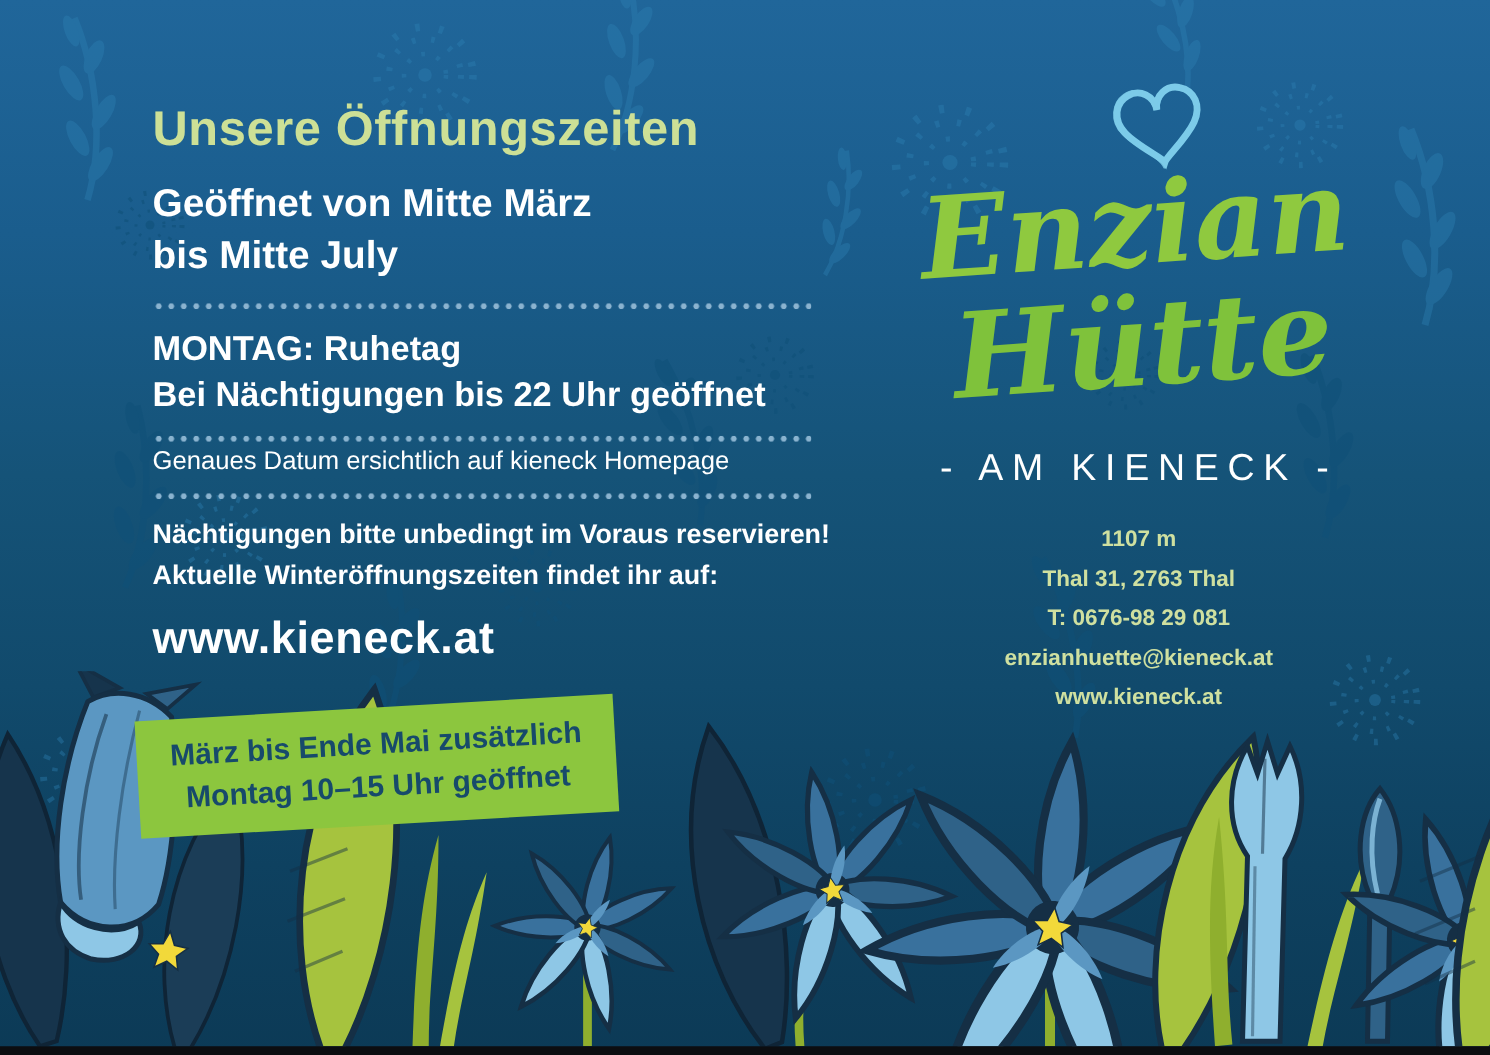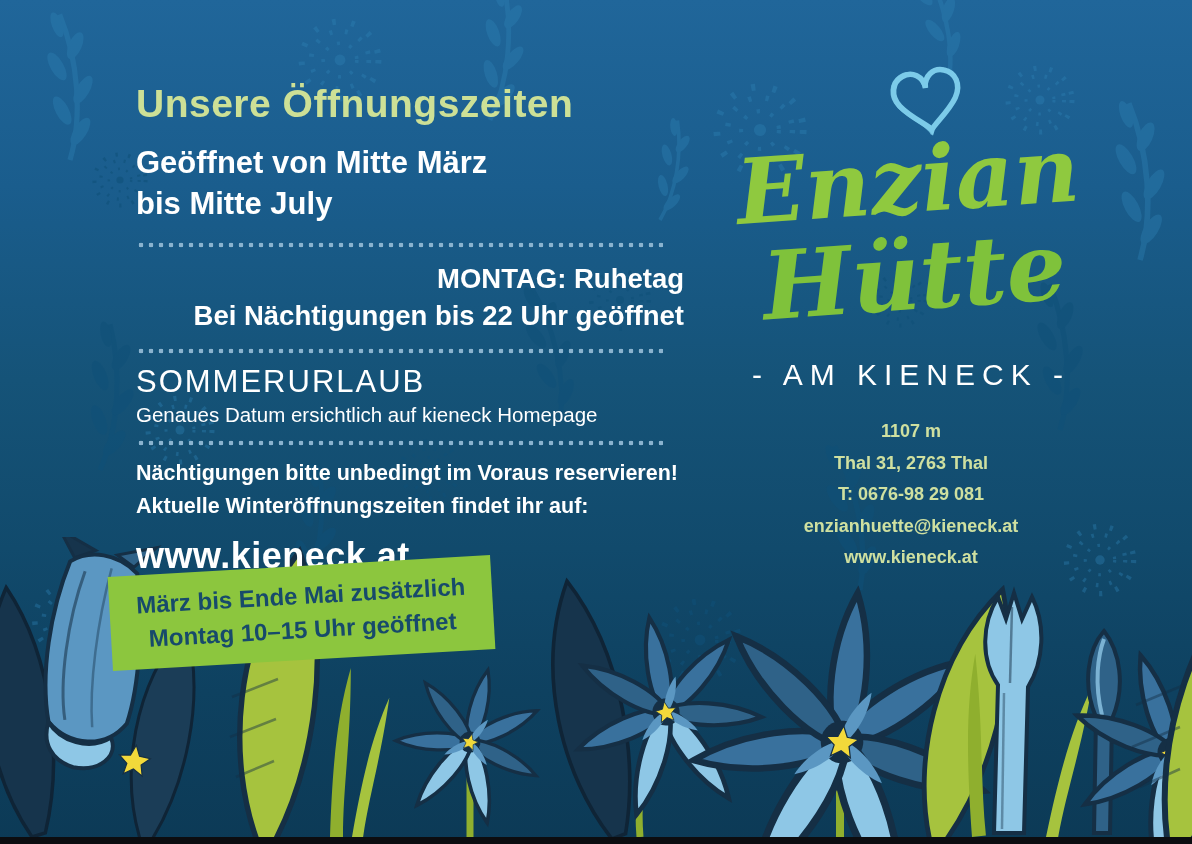--- a/index.html
+++ b/index.html
@@ -9,27 +9,27 @@
     overflow:hidden;
     font-family:"Liberation Sans", sans-serif;
     background:linear-gradient(180deg,#20669a 0%,#1a5d8d 22%,#155378 45%,#114a6c 65%,#0e4160 82%,#0c3a56 100%);
   }
   svg{display:block;}
   .bg-pattern{position:absolute;inset:0;z-index:0;}
   .garden{position:absolute;left:0;bottom:7px;width:1192px;height:300px;z-index:1;}
   .bottom-strip{position:absolute;left:0;bottom:0;width:100%;height:7px;background:#0c0d10;z-index:5;}
 
   
-  .left-col{position:absolute;left:136px;top:82px;width:548px;z-index:2;color:#ffffff;}
+  .left-col{position:absolute;left:122px;top:82px;width:548px;z-index:2;color:#ffffff;}
   .title{font-size:39px;font-weight:700;color:#cde096;letter-spacing:.5px;}
   .subtitle{margin-top:16px;font-size:31px;line-height:41px;font-weight:700;}
   .dots{margin-top:18px;height:6px;width:527px;
     background-image:radial-gradient(circle,#8ab3cf 2.1px,rgba(0,0,0,0) 2.6px);
     background-size:10px 6px;background-repeat:repeat-x;}
-  .hours{margin-top:12px;font-size:27.5px;line-height:37px;font-weight:600;text-align:right;}
+  .hours{margin-top:12px;font-size:27.5px;line-height:37px;font-weight:600;}
   .vac-title{margin-top:10px;font-size:31px;font-weight:300;letter-spacing:2px;}
   .vac-note{margin-top:3px;font-size:20.5px;font-weight:500;}
   .dots.d2{margin-top:14px;}
   .dots.d3{margin-top:13px;}
   .res{margin-top:11px;font-size:21.5px;line-height:33px;font-weight:600;}
   .site-left{margin-top:12px;font-size:36px;font-weight:700;letter-spacing:.5px;}
 
   
   .badge{position:absolute;left:110px;top:566px;z-index:4;
     background:#8cc63e;color:#174a6b;
@@ -100,21 +100,20 @@
     <div class="subtitle">
       <div>Geöffnet von Mitte März</div>
       <div>bis Mitte July</div>
     </div>
     <div class="dots"></div>
     <div class="hours">
       <div>MONTAG: Ruhetag</div>
       <div>Bei Nächtigungen bis 22 Uhr geöffnet</div>
     </div>
     <div class="dots d2"></div>
-    <div class="vac-title">SOMMERURLAUB</div>
     <div class="vac-note">Genaues Datum ersichtlich auf kieneck Homepage</div>
     <div class="dots d3"></div>
     <div class="res">
       <div>Nächtigungen bitte unbedingt im Voraus reservieren!</div>
       <div>Aktuelle Winteröffnungszeiten findet ihr auf:</div>
     </div>
     <div class="site-left">www.kieneck.at</div>
   </div>
 
   <div class="badge">

